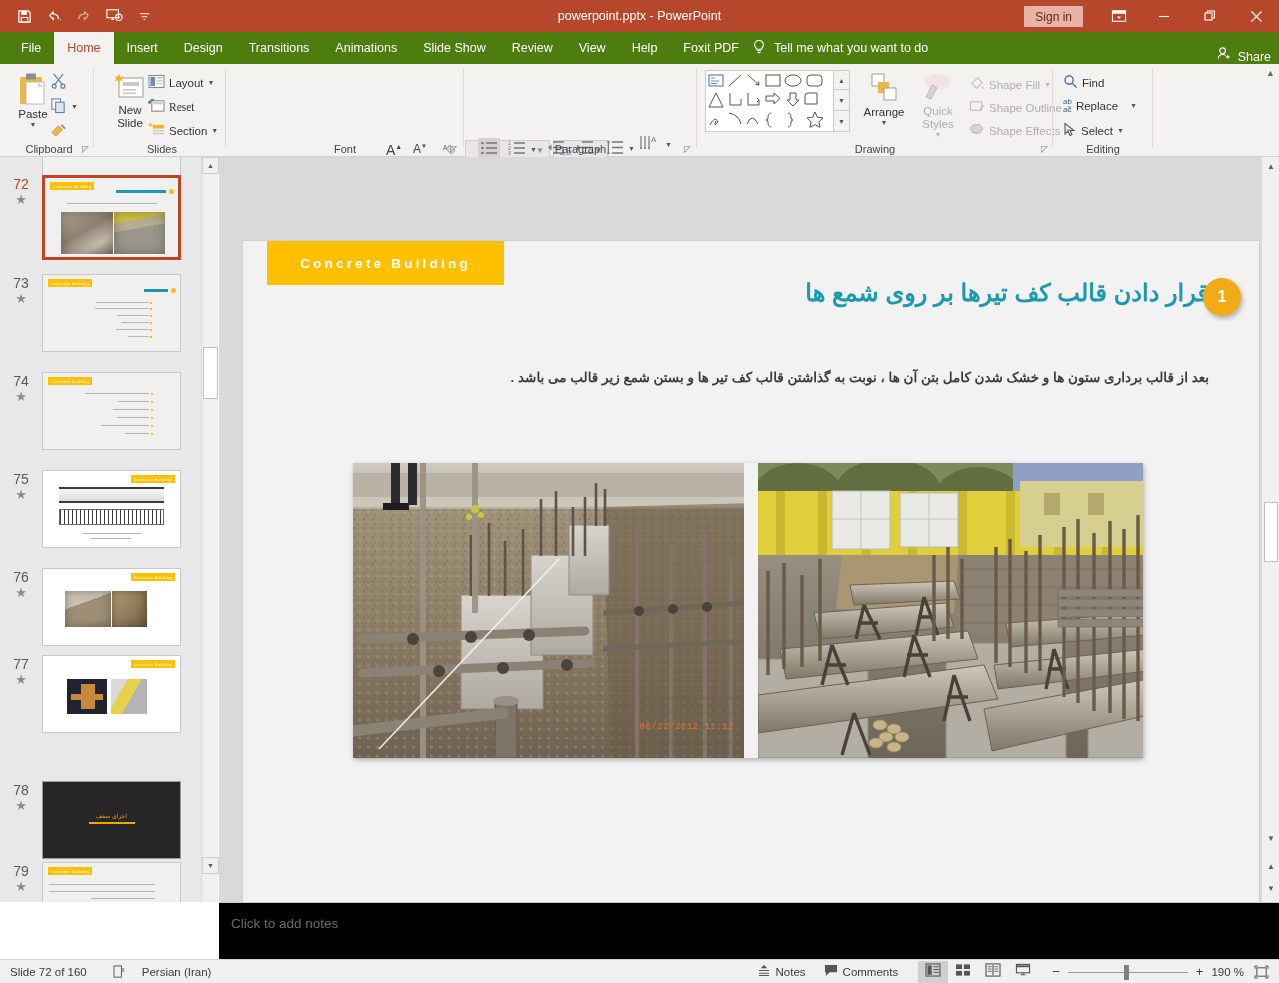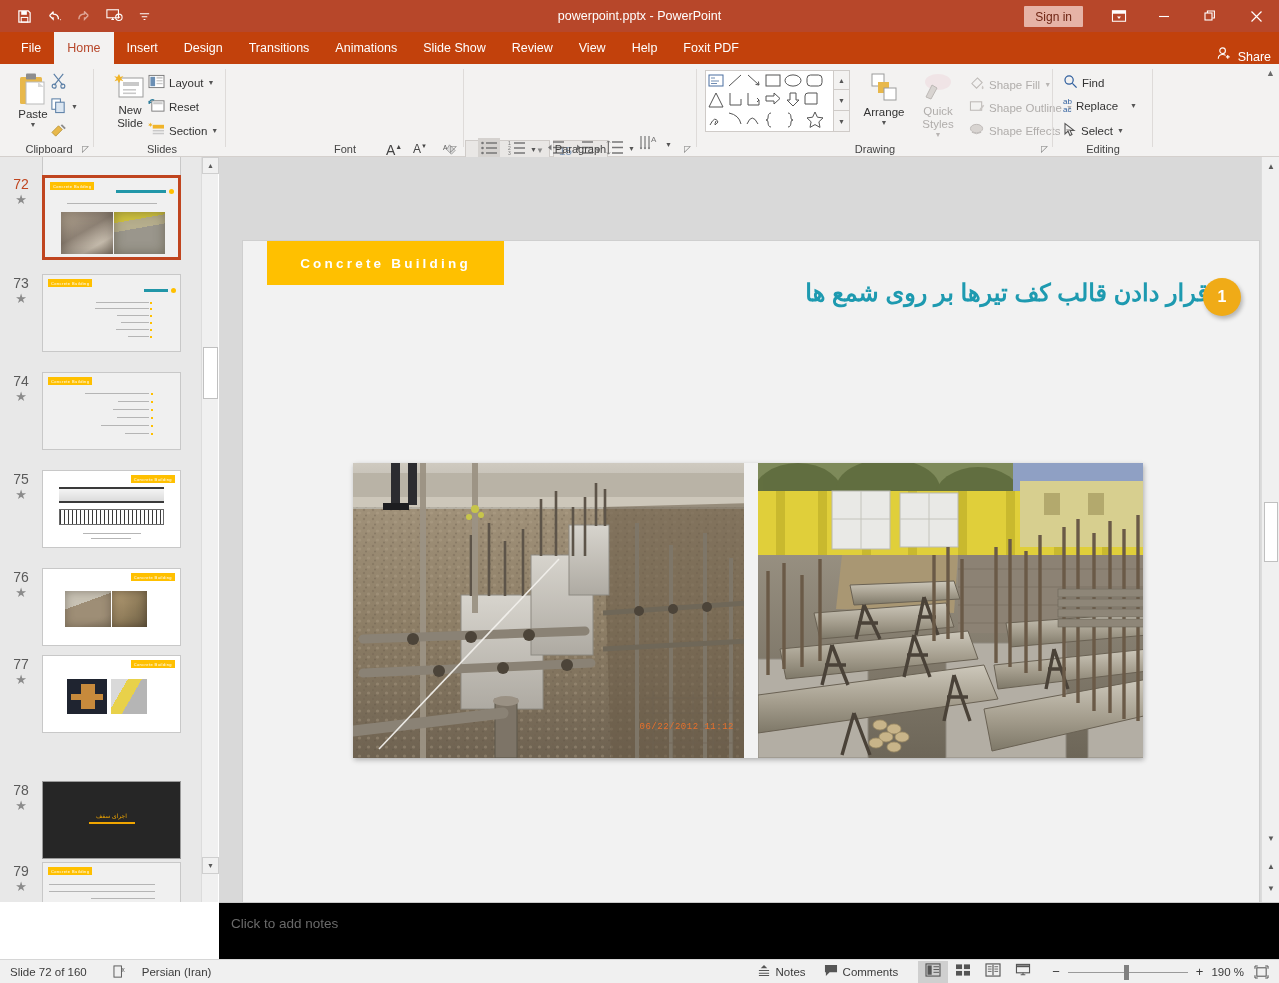--- a/index.html
+++ b/index.html
@@ -32,21 +32,21 @@
     background:#e6b3a6; color:#6e2413; font-size:12px; display:flex; align-items:center;
     border-radius:1px;
   }
   .winbtns { position:absolute; right:0; top:0; height:32px; display:flex; }
   .winbtn { width:46px; height:32px; display:flex; align-items:center; justify-content:center; color:#fff; }
   .winbtn.ribbonopt { width:44px; }
 
   
   .tabbar {
     position:absolute; left:0; top:32px; width:1279px; height:32px;
-    background:#c2410c;
+    background:#4d7c0f;
   }
   .tabs { position:absolute; left:8px; top:0; height:32px; display:flex; }
   .tab {
     height:32px; padding:0 13px; display:flex; align-items:center;
     font-size:12.5px; color:#fff; white-space:nowrap;
   }
   .tab.active { background:#f3f2f1; color:#b7472a; }
   .tellme {
     position:absolute; left:752px; top:0; height:32px; display:flex; align-items:center; gap:8px;
     font-size:12.5px; color:#fff;
@@ -289,20 +289,29 @@
       <div class="tab">Insert</div>
       <div class="tab">Design</div>
       <div class="tab">Transitions</div>
       <div class="tab">Animations</div>
       <div class="tab">Slide Show</div>
       <div class="tab">Review</div>
       <div class="tab">View</div>
       <div class="tab">Help</div>
       <div class="tab">Foxit PDF</div>
     </div>
+    <div class="tellme">
+      <span>
+        <svg width="14" height="16" viewBox="0 0 14 16">
+            <path d="M7 1.5 C4.2 1.5 2.6 3.6 2.6 5.8 C2.6 7.6 4.2 8.6 4.6 10.3 h4.8 C9.8 8.6 11.4 7.6 11.4 5.8 C11.4 3.6 9.8 1.5 7 1.5z" fill="none" stroke="#fff" stroke-width="1.1"></path>
+            <path d="M5 11.8 h4 M5.6 13.6 h2.8" stroke="#fff" stroke-width="1.1"></path>
+          </svg>
+      </span>
+      <span>Tell me what you want to do</span>
+    </div>
     <div class="sharebtn">
       <span>
         <svg width="16" height="15" viewBox="0 0 17 16">
             <circle cx="7" cy="5" r="3" fill="none" stroke="#fff" stroke-width="1.2"></circle>
             <path d="M2.4 13.5 C2.4 10.4 4.4 9 7 9 C8.3 9 9.4 9.3 10.2 10" fill="none" stroke="#fff" stroke-width="1.2"></path>
             <path d="M12.5 9.6 v4 M10.5 11.6 h4" stroke="#fff" stroke-width="1.2"></path>
           </svg>
       </span>
       <span>Share</span>
     </div>
@@ -373,21 +382,21 @@
               <rect x="1" y="1.5" width="16" height="13" fill="#fff" stroke="#7a7a7a"></rect>
               <rect x="2.5" y="3" width="5" height="10" fill="#6b8fb4"></rect>
               <rect x="9" y="3" width="6.5" height="2" fill="#c9c9c9"></rect>
               <rect x="9" y="6.5" width="6.5" height="1.4" fill="#c9c9c9"></rect>
               <rect x="9" y="9.5" width="6.5" height="1.4" fill="#c9c9c9"></rect>
             </svg>
         </span>
         <span>Layout</span>
         <span class="caret">▼</span>
       </div>
-      <div class="smbtn" style="left:50px; top:34px;">
+      <div class="smbtn" style="left:50px; top:34px;font-family:Liberation Serif, serif;">
         <span>
           <svg width="17" height="15" viewBox="0 0 18 16">
               <rect x="4" y="3" width="13" height="11" fill="#fff" stroke="#7a7a7a"></rect>
               <rect x="5.5" y="4.5" width="10" height="2.2" fill="#c9c9c9"></rect>
               <path d="M1 6 C1 2.8 4 1 6.5 2.2" fill="none" stroke="#2f7d9b" stroke-width="1.4"></path>
               <path d="M0.2 3 L1.2 6.4 L4 4.6z" fill="#2f7d9b"></path>
             </svg>
         </span>
         <span>Reset</span>
       </div>
@@ -856,20 +865,21 @@
   </div>
 
   <div class="slidearea">
     <div class="slide">
 
       <div class="cbuilding">Concrete Building</div>
 
       <div class="slidetitle">قرار دادن قالب کف تیرها بر روی شمع ها</div>
       <div class="titlebadge">1</div>
 
+      <div class="slidebody">بعد از قالب برداری ستون ها و خشک شدن کامل بتن آن ها ، نوبت به گذاشتن قالب کف تیر ها و بستن شمع زیر قالب می باشد .</div>
 
       <div class="photowrap">
 
         <div class="photo left">
           <svg width="396" height="295" viewBox="0 0 396 295" preserveAspectRatio="none">
             <defs>
               <linearGradient id="soilL" x1="0" y1="0" x2="0" y2="1">
                 <stop offset="0%" stop-color="#a79880"></stop>
                   <stop offset="55%" stop-color="#8d7e66"></stop>
                   <stop offset="100%" stop-color="#6e6251"></stop>

